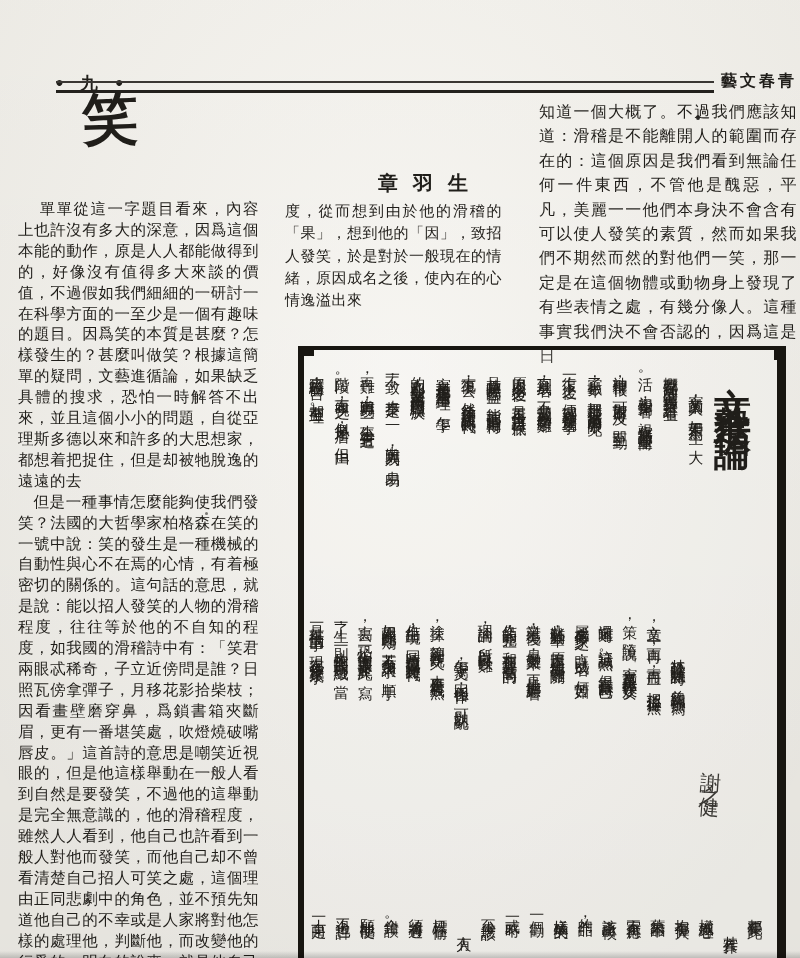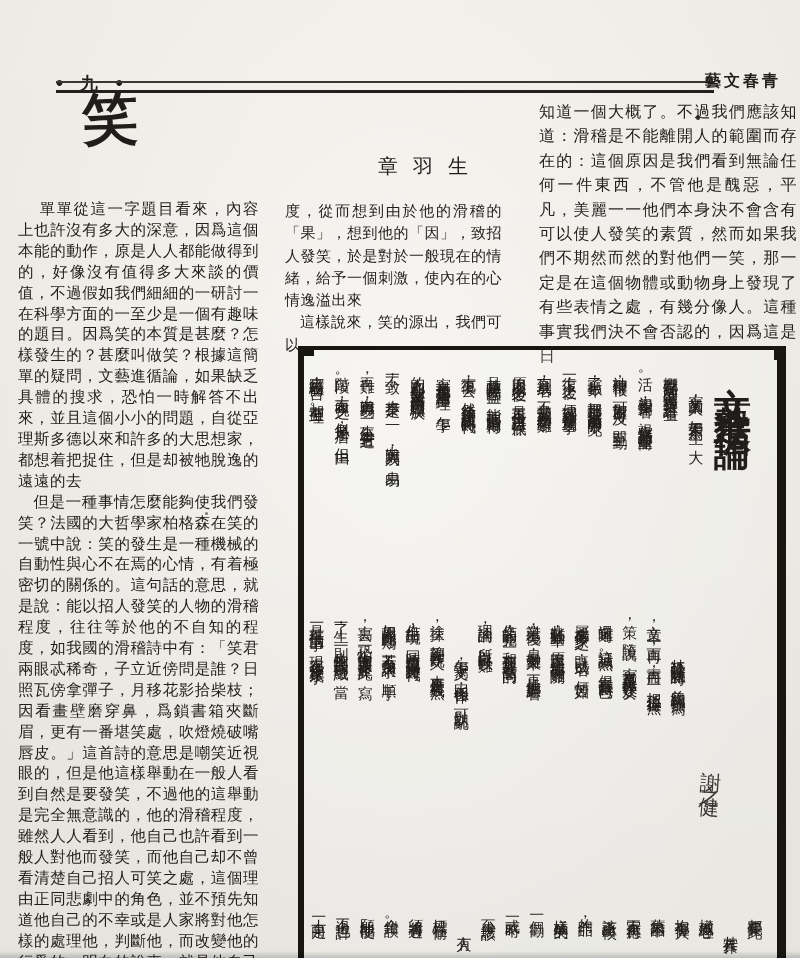--- a/index.html
+++ b/index.html
@@ -18,35 +18,35 @@
   }
   #page-number{
     position:absolute;left:54px;top:72px;
     font-size:17px;font-weight:bold;letter-spacing:5px;white-space:nowrap;
   }
   #top-rule{
     position:absolute;left:56px;right:86px;top:81px;height:7px;
     border-top:2px solid #3a3733;border-bottom:3px solid #23211d;
   }
   #masthead{
-    position:absolute;right:19px;top:71px;
+    position:absolute;right:3px;top:71px;
     font-size:16px;font-weight:bold;letter-spacing:3px;white-space:nowrap;
   }
   .speck{position:absolute;background:#2b2926;border-radius:50%;}
   #speck-1{left:696px;top:115px;width:4px;height:5px;}
   #speck-2{left:205px;top:512px;width:3px;height:3px;opacity:.6;}
 
   #essay-title{
     position:absolute;left:82px;top:90px;
     font-size:56px;font-weight:bold;line-height:1;
     transform:rotate(-2deg);
   }
   #essay-author{
-    position:absolute;left:378px;top:153px;
-    font-size:20px;font-weight:normal;letter-spacing:15px;white-space:nowrap;
+    position:absolute;left:378px;top:170px;
+    font-size:20px;font-weight:bold;letter-spacing:15px;white-space:nowrap;
   }
 
   .hcol{position:absolute;text-align:justify;}
   .hcol p{margin:0;}
   #left-column{left:18px;top:199px;width:241px;font-size:15.5px;line-height:20.9px;letter-spacing:.5px;}
   #middle-column{left:285px;top:200px;width:217px;font-size:15px;line-height:22.3px;letter-spacing:.5px;}
   #right-column{left:539px;top:100px;width:258px;font-size:16px;line-height:24.4px;letter-spacing:.5px;}
   .indent-14{text-indent:1.4em;}
   .indent-10{text-indent:1.0em;}
 
@@ -109,22 +109,21 @@
 
 <div id="essay-title">笑</div>
 <div id="essay-author">章羽生</div>
 
 <div id="left-column" class="hcol">
   <p class="indent-14">單單從這一字題目看來，內容上也許沒有多大的深意，因爲這個本能的動作，原是人人都能做得到的，好像沒有值得多大來談的價值，不過假如我們細細的一研討一在科學方面的一至少是一個有趣味的題目。因爲笑的本質是甚麼？怎樣發生的？甚麼叫做笑？根據這簡單的疑問，文藝進循論，如果缺乏具體的搜求，恐怕一時解答不出來，並且這個小小的問題，自從亞理斯多德以來和許多的大思想家，都想着把捉住，但是却被牠脫逸的遠遠的去</p>
   <p class="indent-10">但是一種事情怎麼能夠使我們發笑？法國的大哲學家柏格森在笑的一號中說：笑的發生是一種機械的自動性與心不在焉的心情，有着極密切的關係的。這句話的意思，就是說：能以招人發笑的人物的滑稽程度，往往等於他的不自知的程度，如我國的滑稽詩中有：「笑君兩眼忒稀奇，子立近傍問是誰？日照瓦傍拿彈子，月移花影拾柴枝；因看畫壁磨穿鼻，爲鎖書箱夾斷眉，更有一番堪笑處，吹燈燒破嘴唇皮。」這首詩的意思是嘲笑近視眼的，但是他這樣舉動在一般人看到自然是要發笑，不過他的這舉動是完全無意識的，他的滑稽程度，雖然人人看到，他自己也許看到一般人對他而發笑，而他自己却不曾看清楚自己招人可笑之處，這個理由正同悲劇中的角色，並不預先知道他自己的不幸或是人家將對他怎樣的處理他，判斷他，而改變他的行爲的，明白的說來：就是他自己完全</p>
 </div>
 
 <div id="middle-column" class="hcol">
-  <p>度，從而想到由於他的滑稽的「果」，想到他的「因」，致招人發笑，於是對於一般現在的情緒，給予一個刺激，使內在的心情逸溢出來</p>
-  <p class="indent-10">這樣說來，笑的源出，我們可以</p>
+  <p>度，從而想到由於他的滑稽的「果」，想到他的「因」，致招人發笑，於是對於一般現在的情緒，原因成名之後，使內在的心情逸溢出來</p>
 </div>
 
 <div id="right-column" class="hcol">
   <p>知道一個大概了。不過我們應該知道：滑稽是不能離開人的範圍而存在的：這個原因是我們看到無論任何一件東西，不管他是醜惡，平凡，美麗一一他們本身決不會含有可以使人發笑的素質，然而如果我們不期然而然的對他們一笑，那一定是在這個物體或動物身上發現了有些表情之處，有幾分像人。這種事實我們決不會否認的，因爲這是日</p>
 </div>
 
 <div id="boxed-article">
   <div id="box-title">文藝進循論</div>
   <div id="box-signature">謝之健</div>
   <div id="section-upper" class="vsection">

